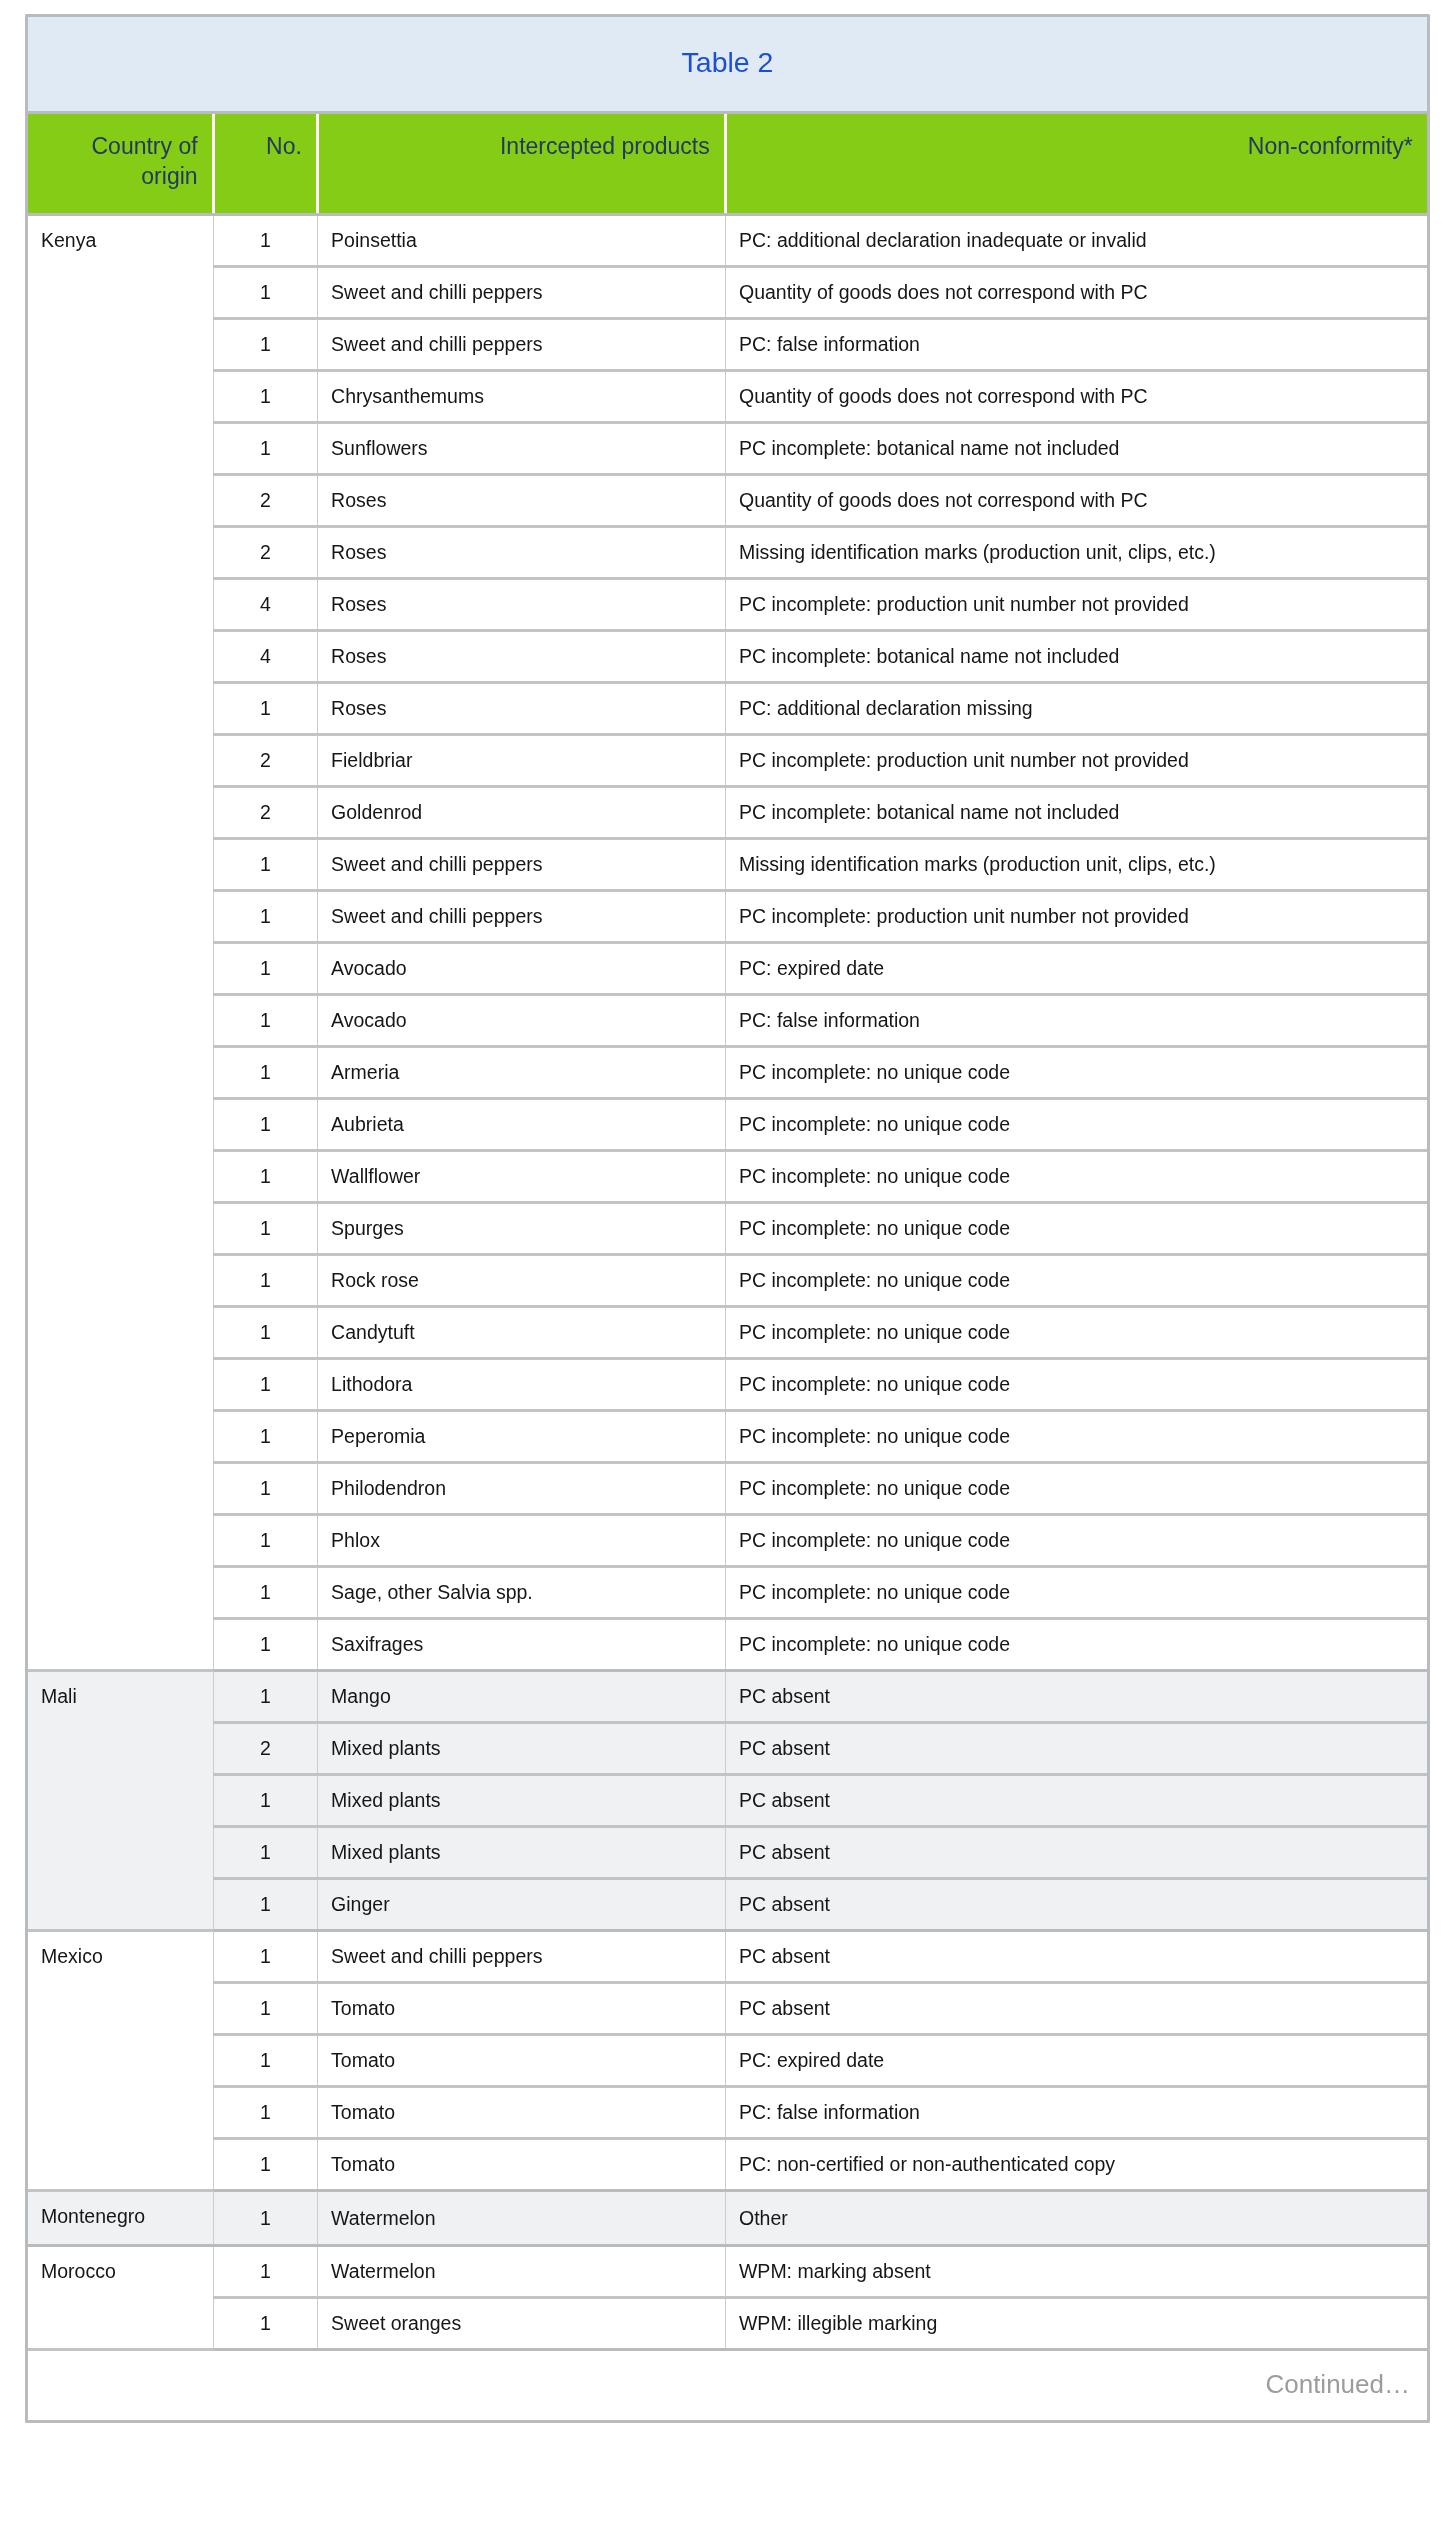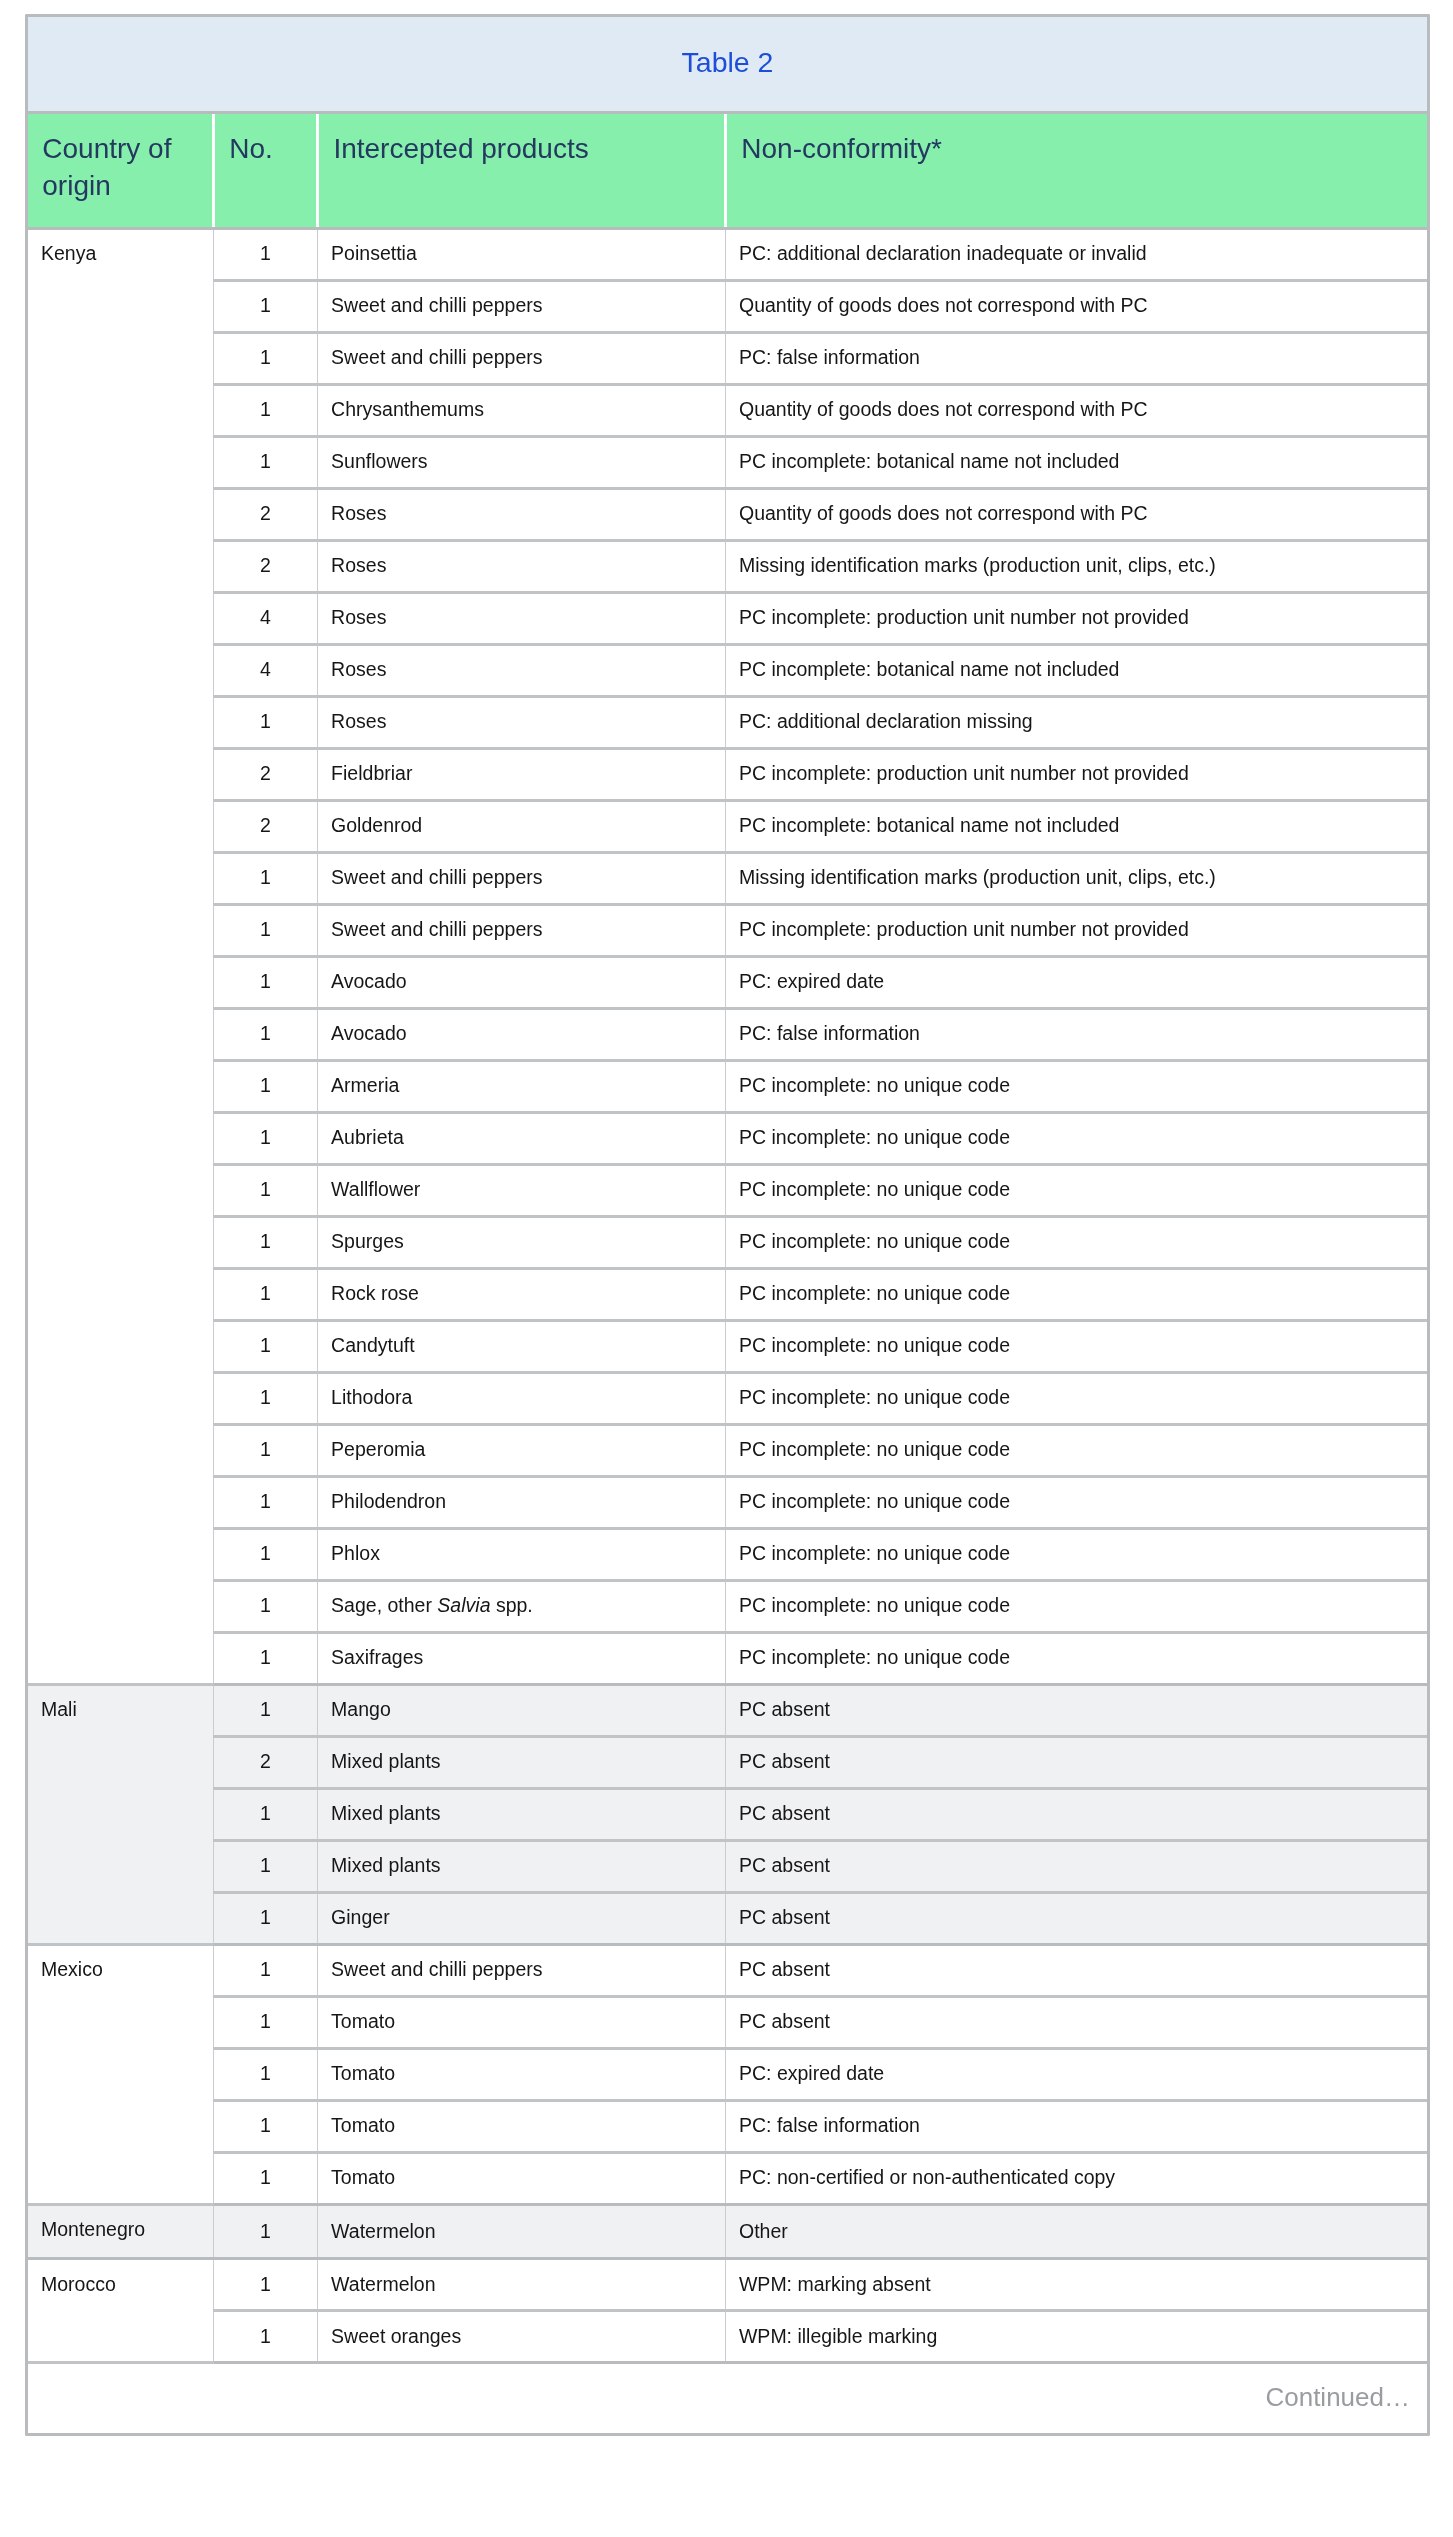--- a/index.html
+++ b/index.html
@@ -52,25 +52,25 @@
     table-layout: fixed;
     font-size: 19.5px;
   }
 
   col.c-country { width: 185px; }
   col.c-no      { width: 104px; }
   col.c-prod    { width: 407px; }
   col.c-noncon  { width: 700px; }
 
   thead th {
-    background: #86efac;
+    background: #84cc16;
     color: #24395f;
     font-weight: 400;
-    font-size: 28px;
-    text-align: left;
+    font-size: 23px;
+    text-align: right;
     vertical-align: top;
     padding: 17px 14.3px 22px 14.3px;
     line-height: 1.32;
     border-right: 3.2px solid #ffffff;
     border-bottom: 3.9px solid #b8bcbe;
   }
   thead th:last-child { border-right: none; }
 
   tbody td {
     color: #161616;
@@ -107,21 +107,21 @@
     background: #ffffff;
     border-top: 3.9px solid #b8bcbe;
     border-bottom: none;
     text-align: right;
     color: #9a9da0;
     font-size: 26px;
     padding: 18px 17px 19.5px 13px;
     white-space: nowrap;
   }
 
-  .ital { font-style: italic; }
+  .ital { }
 </style>
 </head>
 <body>
 
 <div class="page">
   <div class="table-frame">
 
     <div class="table-title">
       <span class="t-line">Table 2</span>
     </div>

